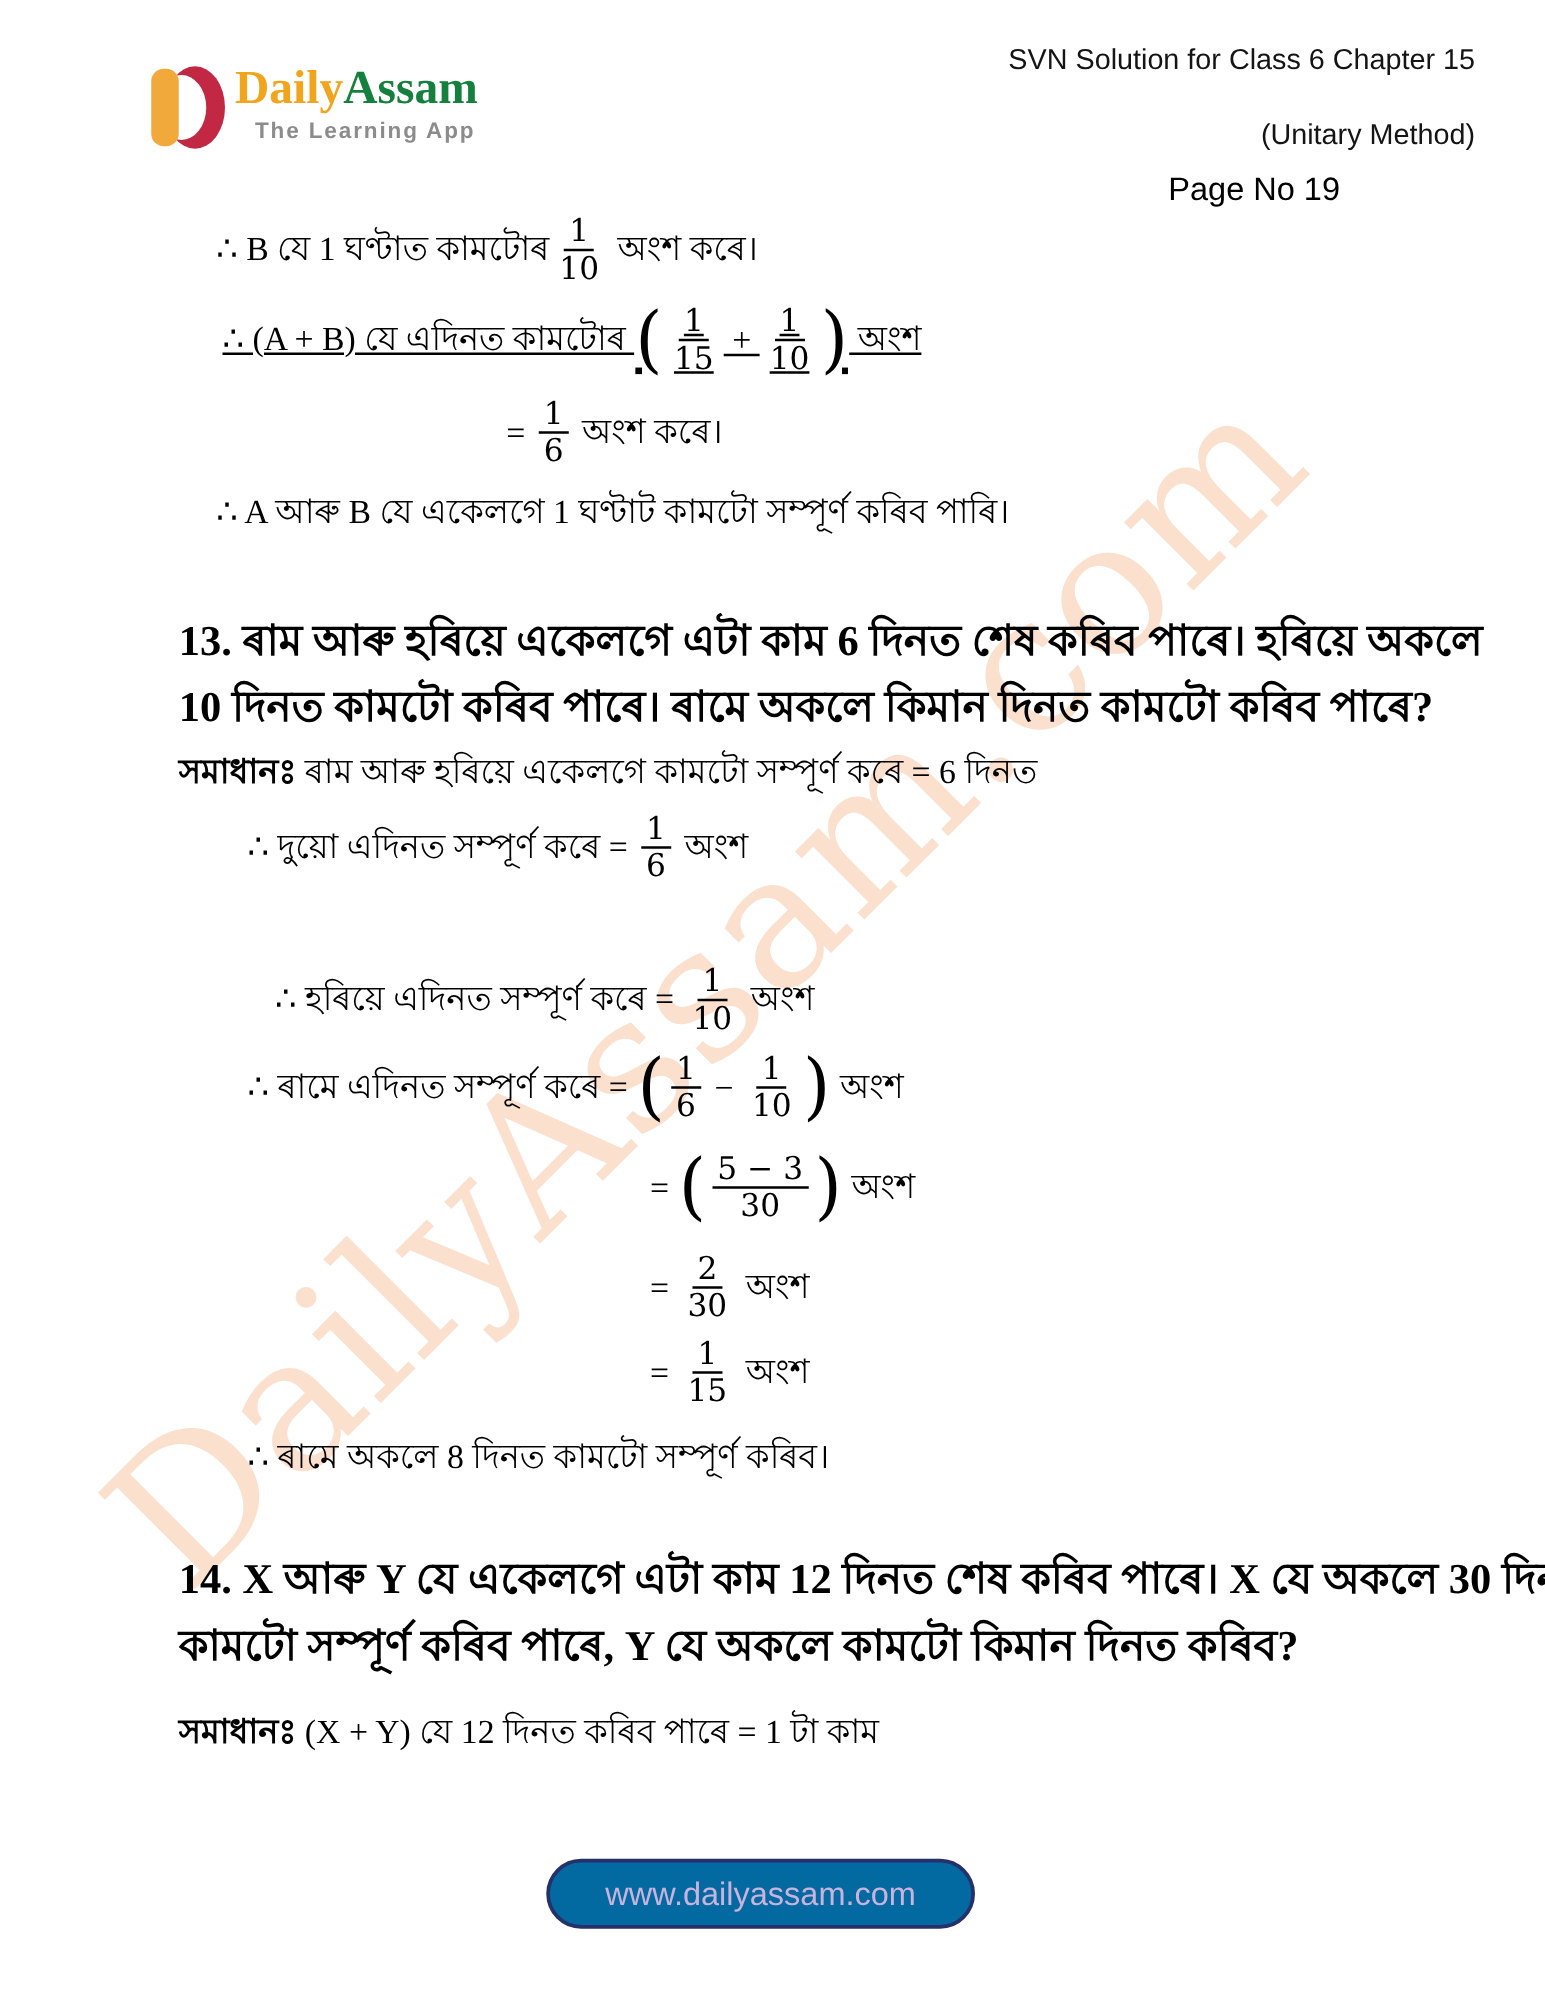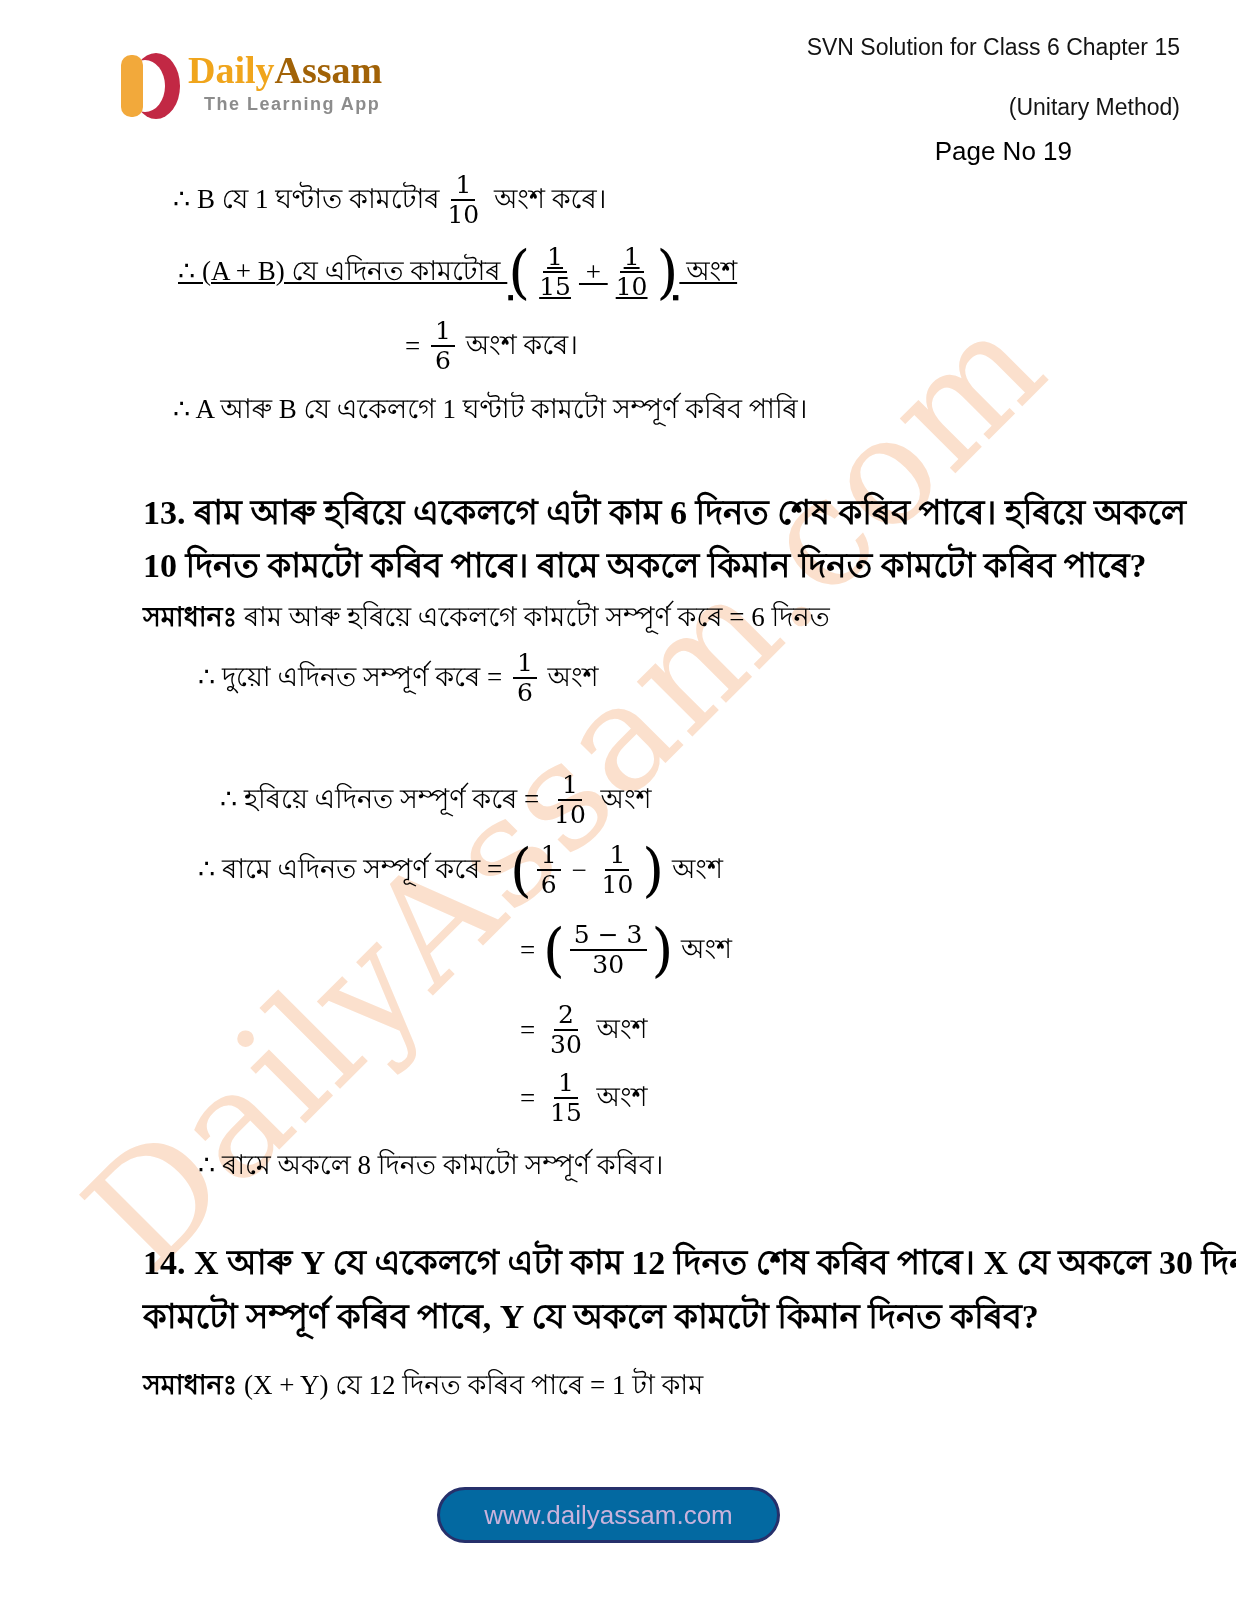--- a/index.html
+++ b/index.html
@@ -10,21 +10,21 @@
   #watermark{position:absolute;left:565px;top:790px;transform:translate(-50%,-50%) rotate(-45deg);
              font-family:"DejaVu Serif",serif;font-size:150px;font-weight:500;color:#fbe0cd;
              white-space:nowrap;z-index:0;letter-spacing:2px;user-select:none;}
 
   
   #logo{position:absolute;left:116px;top:50px;display:flex;align-items:flex-start;z-index:2;}
   #logo svg{display:block;}
   .brand-text{margin-left:6px;}
   .brand-line{font-family:"Liberation Serif",serif;font-weight:700;font-size:38px;line-height:1.1;}
   .brand-daily{color:#F0A51C;}
-  .brand-assam{color:#a16207;}
+  .brand-assam{color:#15803d;}
   .brand-tagline{font-family:"Liberation Sans",sans-serif;font-weight:700;font-size:18px;
                  color:#8C8C8C;letter-spacing:1.5px;margin-top:2px;margin-left:16px;}
 
   #header-right{position:absolute;right:56px;top:34px;text-align:right;z-index:2;
                 font-family:"Liberation Sans",sans-serif;color:#141414;}
   .doc-title{font-size:23px;font-weight:500;}
   .doc-subtitle{font-size:23px;font-weight:500;margin-top:33px;}
   .page-label{font-size:26px;font-weight:500;margin-top:15px;padding-right:108px;color:#000;}
 
   

